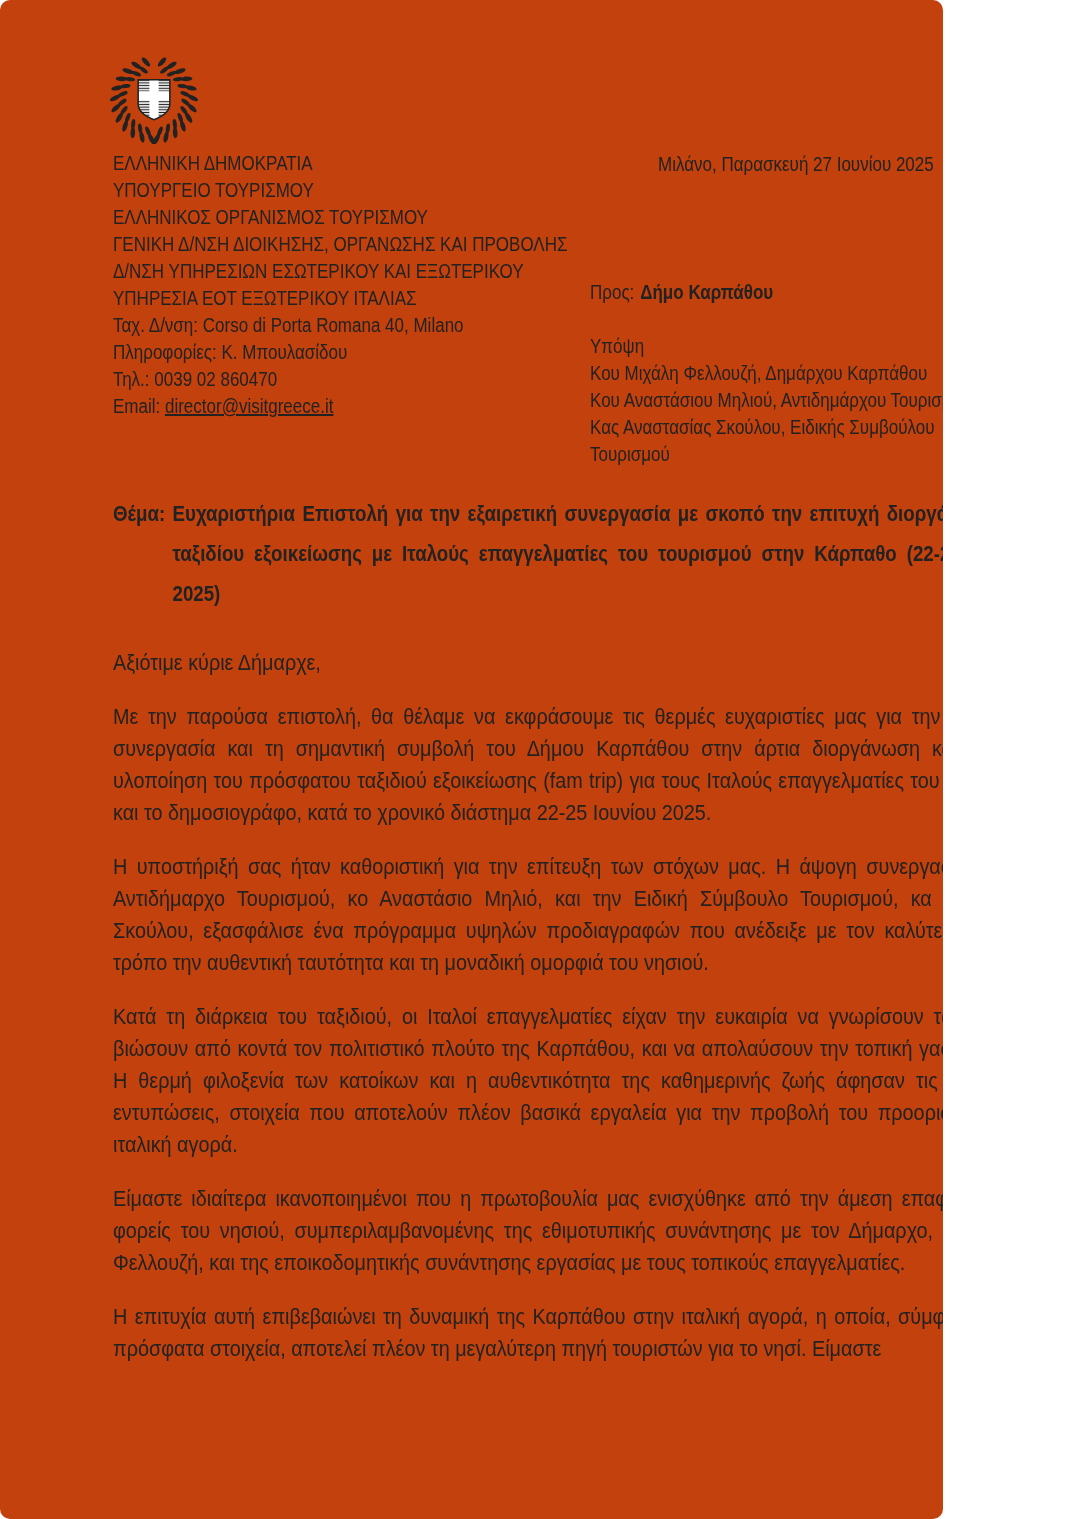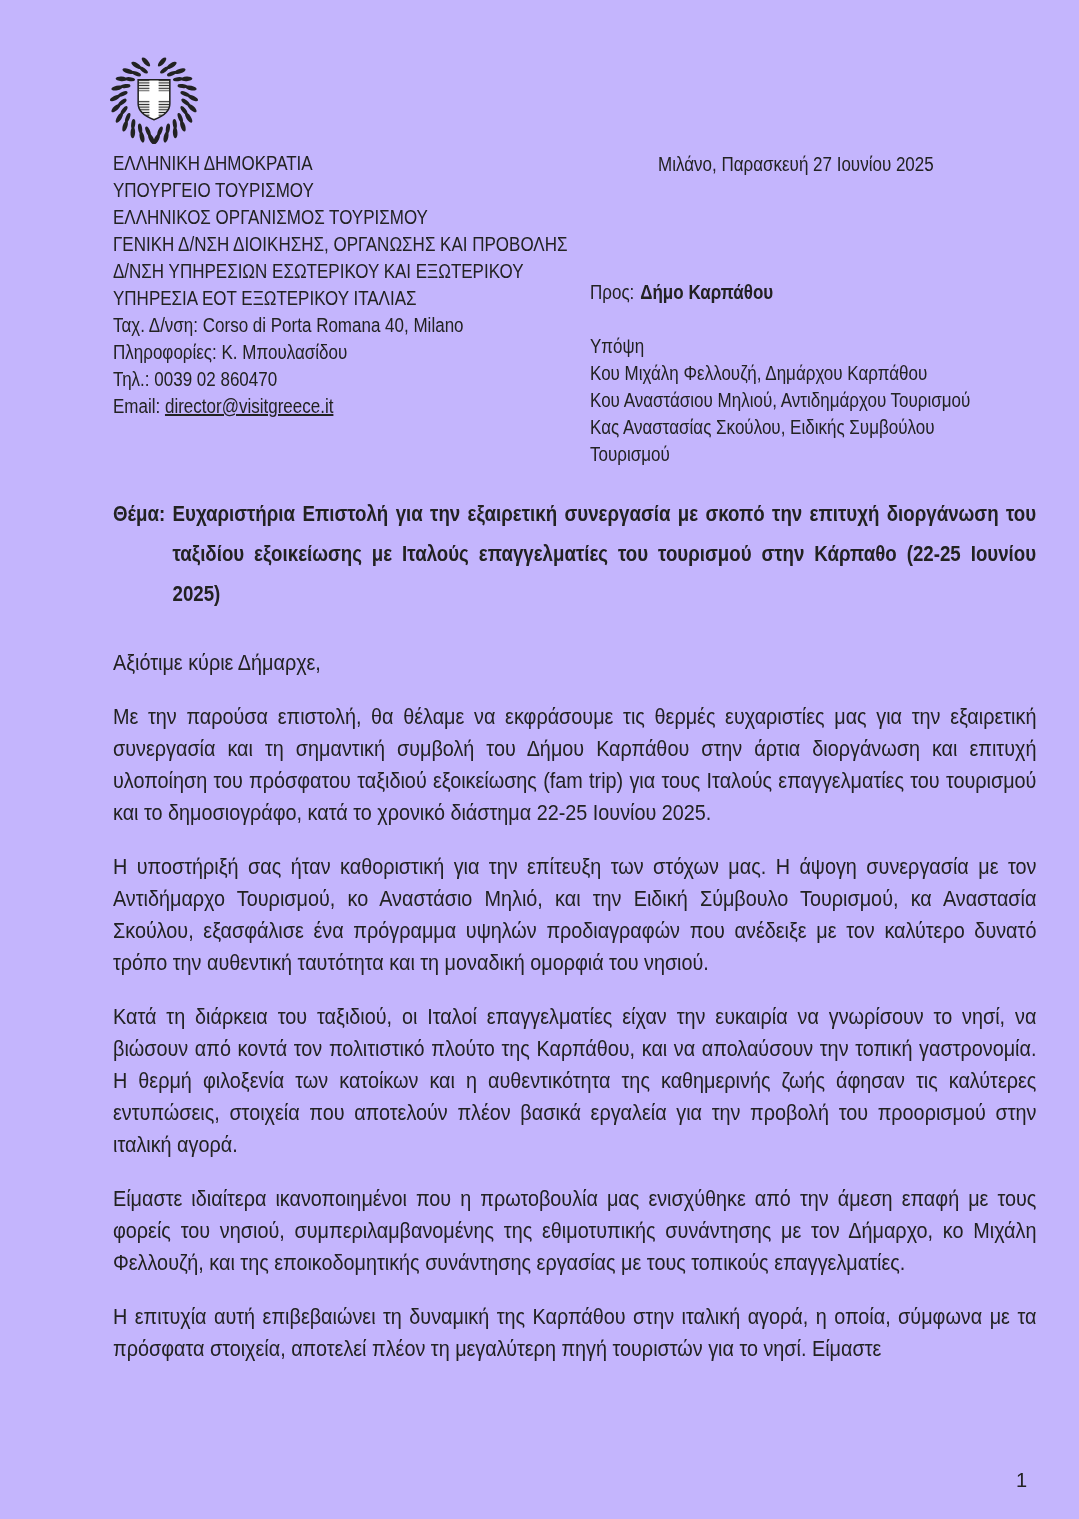--- a/index.html
+++ b/index.html
@@ -1,20 +1,20 @@
 <!DOCTYPE html>
 <html lang="el"><head>
 <meta charset="utf-8">
 <style>
   * { margin:0; padding:0; box-sizing:border-box; }
   html,body { background:#ffffff; }
   body { font-family:"Liberation Sans", sans-serif; color:#222222; }
   .page {
-    position:relative; width:1079px; height:1519px;
-    background:#c4b5fd; overflow:hidden;
+    position:relative; width:943px; height:1519px;
+    background:#c2410c; overflow:hidden;border-radius:10px;
   }
   
   .emblem { position:absolute; left:106px; top:52px; width:96px; height:96px; }
   .emblem svg { width:100%; height:100%; display:block; }
 
   
   .sender {
     position:absolute; left:113px; top:150px;
     font-size:20px; line-height:27px; white-space:nowrap;
     transform:scaleX(0.85); transform-origin:left top;

